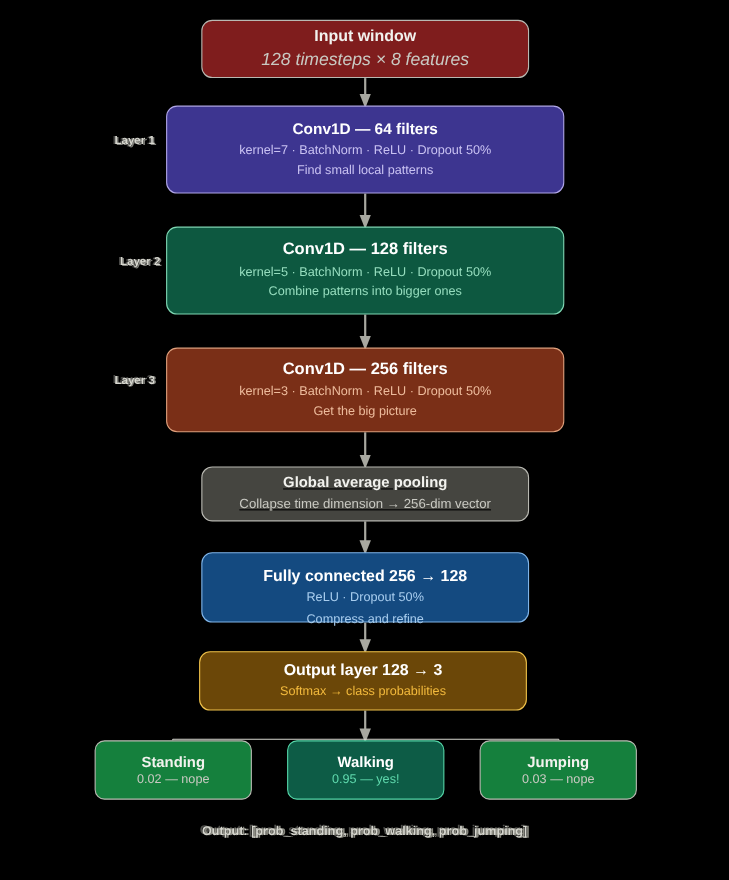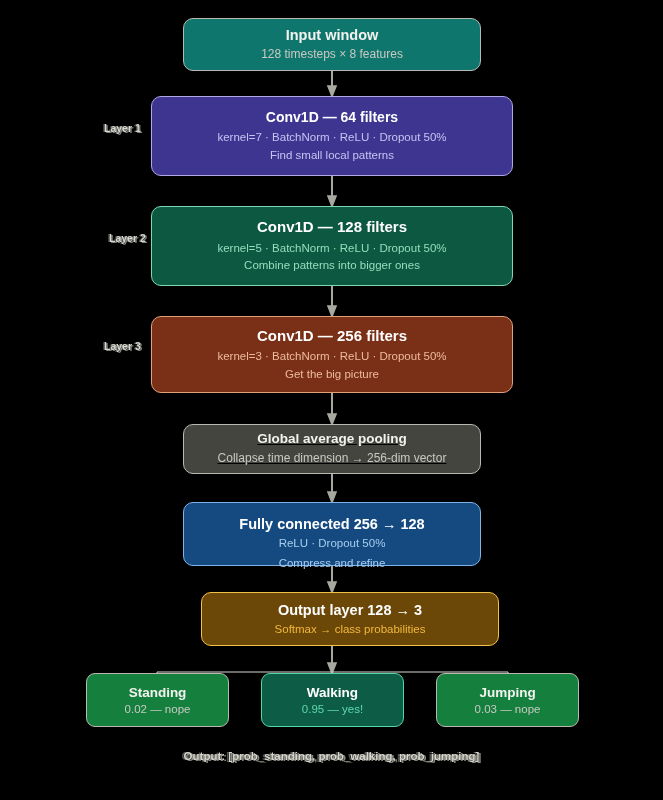--- a/index.html
+++ b/index.html
@@ -48,25 +48,25 @@
     white-space: nowrap;
   }
   .node .sub2 {
     line-height: 1.35;
     white-space: nowrap;
   }
 
   
   #node-input {
     left: 183px; top: 18px; width: 298px; height: 53px;
-    background: #0f766e;
+    background: #7f1d1d;
     border-color: #b9b9b2;
   }
   #node-input .title { font-size: 14.5px; color: #f2f2ee; margin-bottom: 2px; }
-  #node-input .sub   { font-size: 12px;   color: #c9c9c2; }
+  #node-input .sub   { font-size: 16px;   color: #c9c9c2; font-style: italic; }
 
   #node-l1 {
     left: 151px; top: 96px; width: 362px; height: 80px;
     background: #3d3590;
     border-color: #b0a6e8;
   }
   #node-l1 .title { font-size: 14px; color: #ffffff; margin-bottom: 4px; }
   #node-l1 .sub   { font-size: 11.5px; color: #c9c2f2; margin-bottom: 2px; }
   #node-l1 .sub2  { font-size: 11.5px; color: #c9c2f2; }
 
@@ -104,21 +104,21 @@
   }
   #node-fc .title { font-size: 14.5px; color: #ffffff; margin-bottom: 3px; }
   #node-fc .sub   { font-size: 11.5px; color: #a8cdee; margin-bottom: 1px; }
   
   #node-fc .sub2  {
     font-size: 11.5px; color: #a8cdee;
     position: absolute; left: 0; right: 0; bottom: -7px;
   }
 
   #node-out {
-    left: 201px; top: 592px; width: 298px; height: 54px;
+    left: 181px; top: 592px; width: 298px; height: 54px;
     background: #6b4708;
     border-color: #f0c24a;
   }
   #node-out .title { font-size: 14.5px; color: #ffffff; margin-bottom: 3px; }
   #node-out .sub   { font-size: 11.5px; color: #f2b93c; }
 
   
   .classbox {
     position: absolute;
     box-sizing: border-box;

